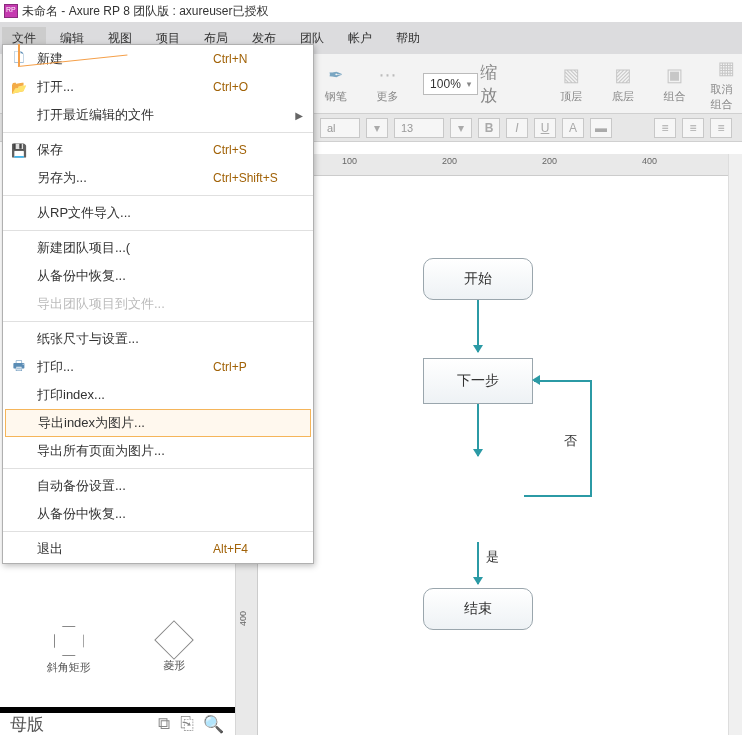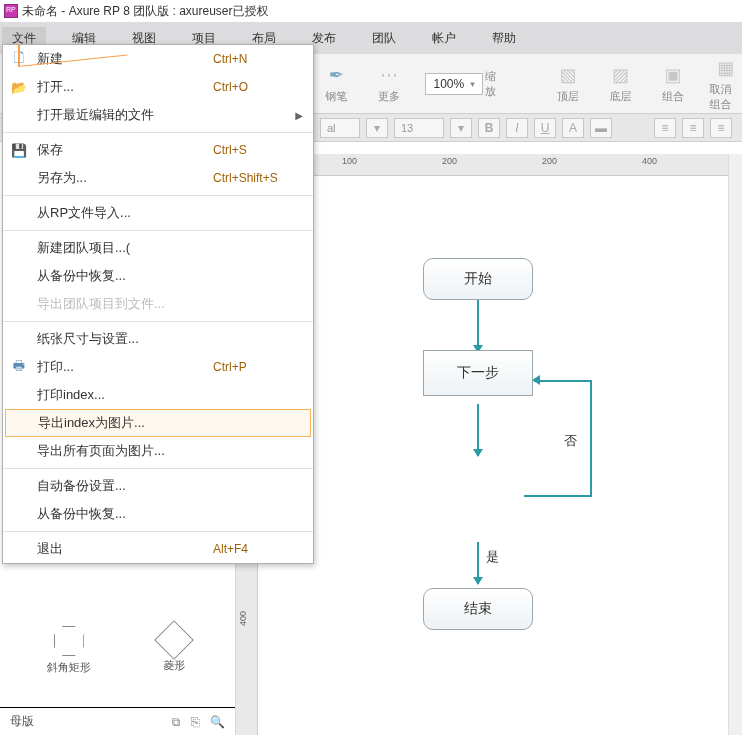--- a/index.html
+++ b/index.html
@@ -5,21 +5,21 @@
   * { box-sizing: border-box; margin: 0; padding: 0; font-family: "Microsoft YaHei", Arial, sans-serif; }
   body { width: 742px; height: 735px; background: #fff; overflow: hidden; position: relative; font-size: 12px; color: #333; }
 
   
   .titlebar { height: 22px; display: flex; align-items: center; padding: 0 4px; background: #fff; }
   .app-icon { width: 14px; height: 14px; background: #c53ab0; display: inline-block; margin-right: 4px; border: 1px solid #8a2a7d; position: relative; }
   .app-icon::after { content: "RP"; position: absolute; font-size: 7px; color: #fff; left: 1px; top: 1px; }
   .titlebar span.title-text { font-size: 12px; color: #333; }
 
   
-  .menubar { height: 22px; background: #dcdcde; display: flex; align-items: center; padding: 16px 2px; gap: 16px; }
+  .menubar { height: 22px; background: #dcdcde; display: flex; align-items: center; padding: 16px 2px; gap: 4px; }
   .menubar .menu-item { padding: 3px 10px; cursor: default; }
   .menubar .menu-item.active { background: #ccc; }
 
   
   .toolbar { height: 60px; background: #f3f3f3; border-bottom: 1px solid #d0d0d0; display: flex; align-items: center; padding-left: 320px; gap: 20px; }
   .tool { display: flex; flex-direction: column; align-items: center; gap: 2px; color: #888; font-size: 11px; width: 44px; }
   .tool-ico { width: 24px; height: 24px; display: flex; align-items: center; justify-content: center; font-size: 18px; color: #7aa6c2; }
   .zoom-box { display: flex; align-items: center; gap: 2px; }
   .zoom-field { width: 66px; height: 22px; border: 1px solid #bbb; background: #fff; display: flex; align-items: center; justify-content: center; font-size: 12px; color: #333; }
 
@@ -42,21 +42,21 @@
   
   .anno-line { position: absolute; background: #f5a04a; z-index: 200; pointer-events: none; }
 
   
   .workspace { position: absolute; left: 0; top: 154px; right: 0; bottom: 0; display: flex; }
   .left-panel { width: 236px; background: #fff; border-right: 1px solid #d6d6d6; position: relative; }
   .shape-row { position: absolute; bottom: 54px; left: 0; right: 0; display: flex; justify-content: space-around; padding: 6px 12px; }
   .shape-item { display: flex; flex-direction: column; align-items: center; gap: 4px; font-size: 11px; color: #555; }
   .shape-oct { width: 30px; height: 30px; border: 1.5px solid #888; clip-path: polygon(30% 0,70% 0,100% 30%,100% 70%,70% 100%,30% 100%,0 70%,0 30%); }
   .shape-diamond { width: 28px; height: 28px; border: 1.5px solid #888; transform: rotate(45deg); }
-  .bottom-toolbar { position: absolute; bottom: 0; left: 0; right: 0; height: 28px; border-top: 1px solid #000000; display: flex; align-items: center; padding: 0 10px; gap: 60px; font-size: 12px; color: #555; }
+  .bottom-toolbar { position: absolute; bottom: 0; left: 0; right: 0; height: 28px; border-top: 6px solid #000000; display: flex; align-items: center; padding: 0 10px; gap: 60px; font-size: 17px; color: #555; }
   .bottom-toolbar .icons { margin-left: auto; display: flex; gap: 10px; color: #888; }
 
   .canvas-wrap { flex: 1; position: relative; background: #000000; }
   .ruler-corner { position: absolute; left: 0; top: 0; width: 22px; height: 22px; background: #e9e9e9; border-right: 1px solid #ccc; border-bottom: 1px solid #ccc; }
   .ruler-h { position: absolute; left: 22px; top: 0; right: 0; height: 22px; background: #e9e9e9; border-bottom: 1px solid #ccc; font-size: 9px; color: #666; }
   .ruler-h .tick { position: absolute; top: 2px; }
   .ruler-v { position: absolute; left: 0; top: 22px; bottom: 0; width: 22px; background: #e9e9e9; border-right: 1px solid #ccc; font-size: 9px; color: #666; }
   .ruler-v .tick { position: absolute; left: 2px; transform: rotate(-90deg); transform-origin: left top; }
   .canvas { position: absolute; left: 22px; top: 22px; right: 0; bottom: 0; background: #fff; }
 
@@ -102,21 +102,21 @@
   </div>
   <div class="tool">
     <div class="tool-ico" style="color:#bbb;">⋯</div>
     <span>更多</span>
   </div>
   <div class="zoom-box">
     <div class="zoom-field">
         <span>100%</span>
         <span style="margin-left:6px;color:#888;font-size:9px;">▾</span>
       </div>
-    <span style="font-size:11px;color:#888;">缩放</span>
+    <span style="font-size:17px;color:#888;">缩放</span>
   </div>
   <div style="width:10px;"></div>
   <div class="tool">
     <div class="tool-ico" style="color:#c7c7c7;">▧</div>
     <span>顶层</span>
   </div>
   <div class="tool">
     <div class="tool-ico" style="color:#c7c7c7;">▨</div>
     <span>底层</span>
   </div>
@@ -259,21 +259,21 @@
     <div class="ruler-v">
       <span class="tick" style="top:450px;">400</span>
     </div>
     <div class="canvas">
 
       <div class="node round" style="left:165px; top:82px;">
           <span>开始</span>
         </div>
       <div class="arrow-v" style="left:219px; top:124px; height:52px;"></div>
 
-      <div class="node rect" style="left:165px; top:174px;">
+      <div class="node rect" style="left:165px; top:182px;">
           <span>下一步</span>
         </div>
       <div class="arrow-v" style="left:219px; top:228px; height:52px;"></div>
 
 
       <div class="arrow-h" style="left:266px; top:319px; width:68px;"></div>
       <div style="position:absolute; left:332px; top:204px; width:2px; height:117px; background:#2b9aa5;"></div>
       <div class="arrow-h" style="left:276px; top:204px; width:58px;"></div>
       <div style="position:absolute; left:274px; top:199px; border-top:5px solid transparent; border-bottom:5px solid transparent; border-right:8px solid #2b9aa5;"></div>
       <span class="edge-lbl" style="left:306px; top:256px;">否</span>

